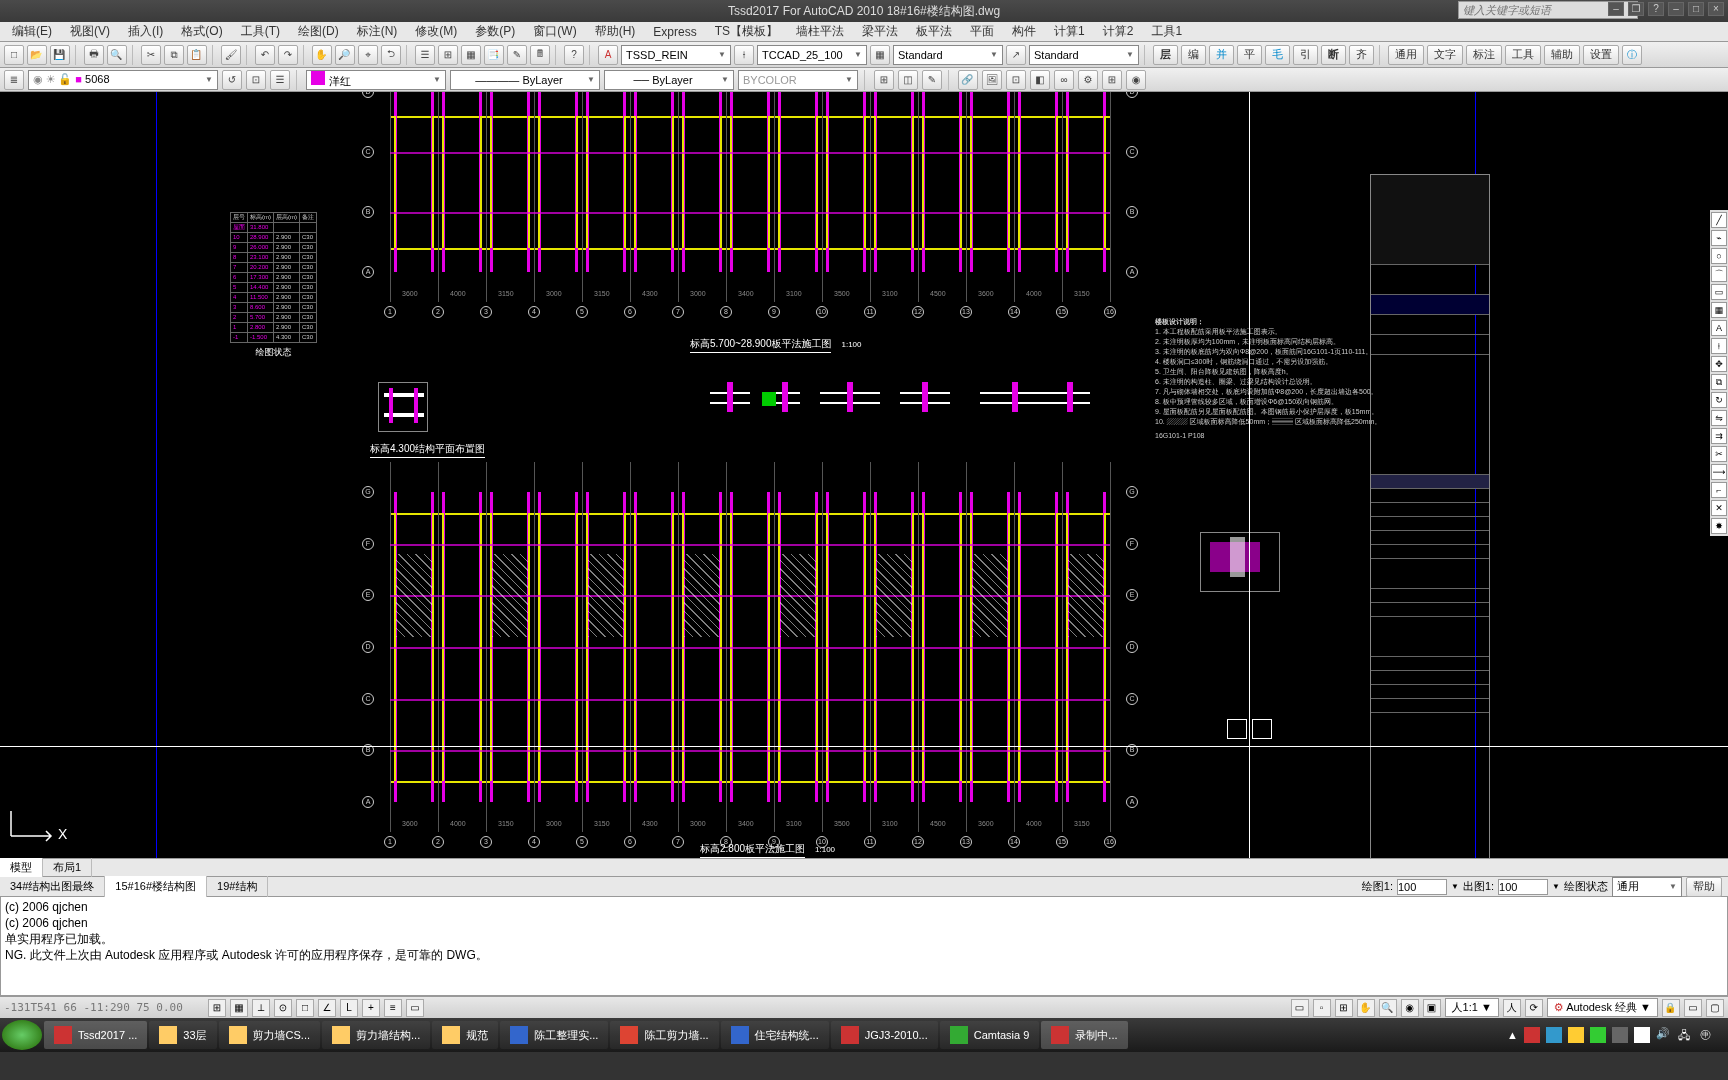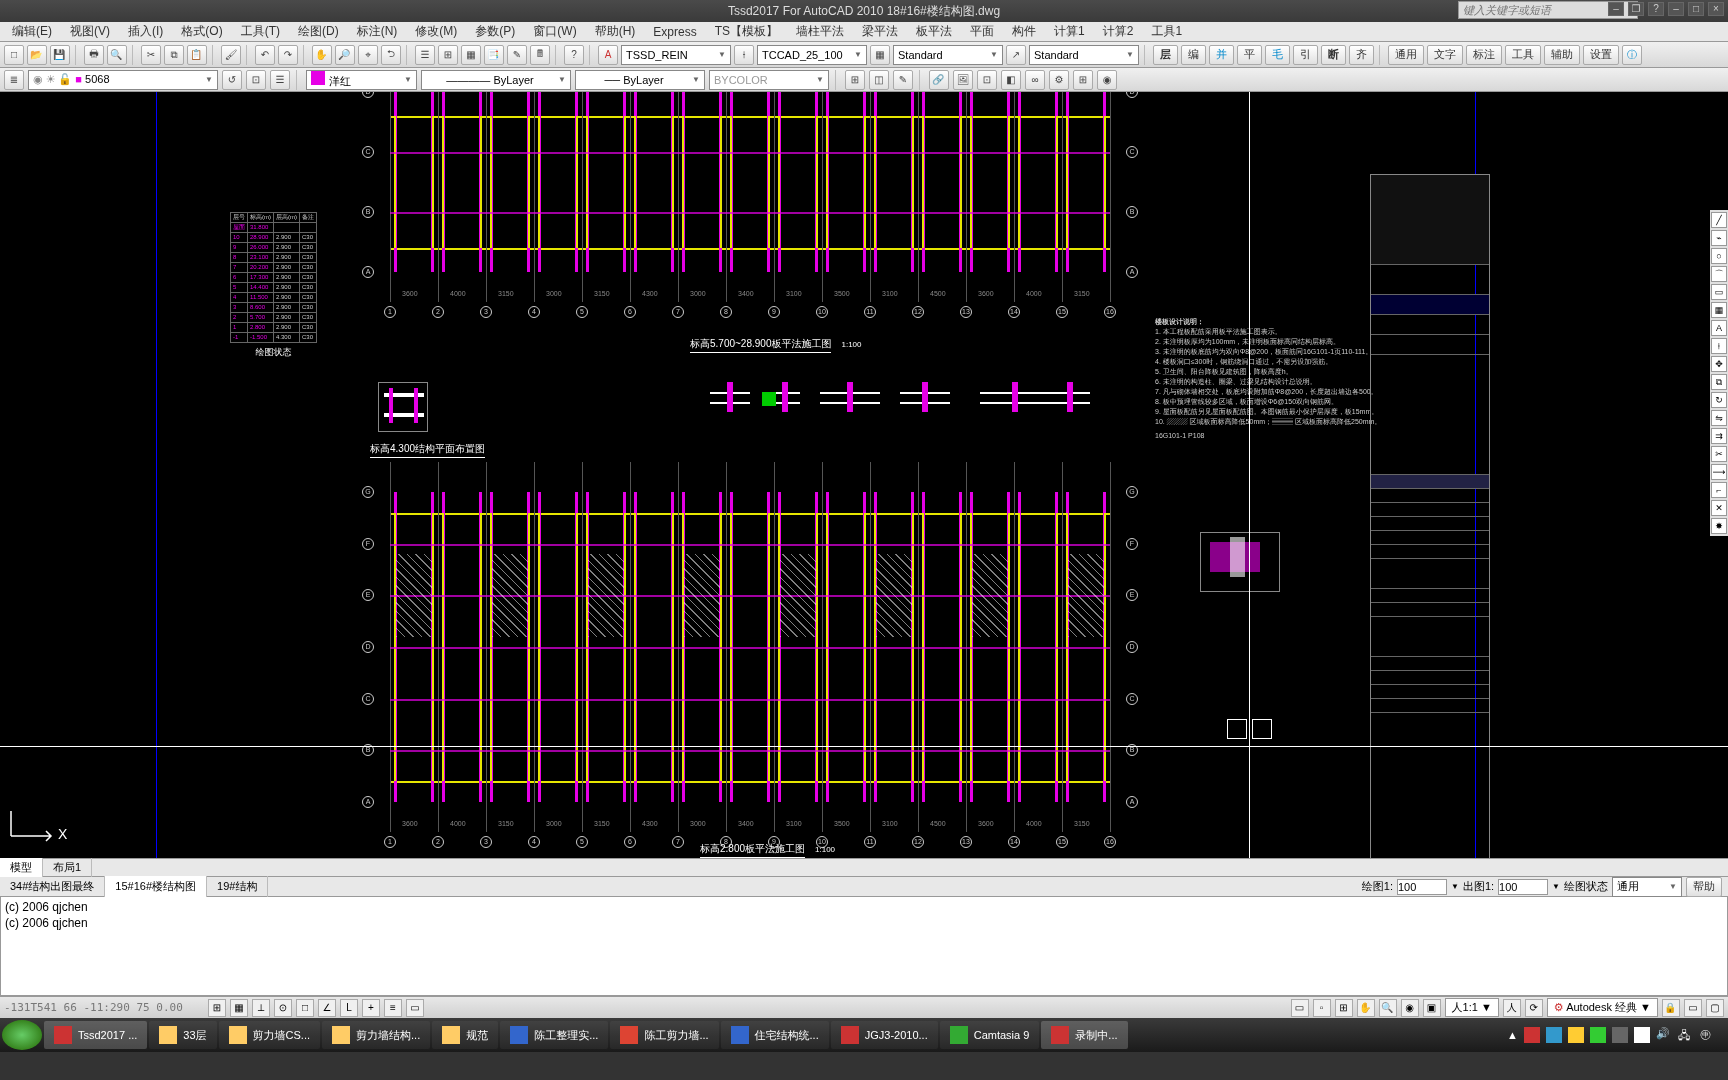--- a/index.html
+++ b/index.html
@@ -208,21 +208,21 @@
 <div class="layerrow">
   <div class="tb">≣</div>
   <div class="combo" style="width:190px">
     <span><span style="color:#888">◉ ☀ 🔓 </span><span style="color:#e600e6">■ </span><span>5068</span></span>
       <span class="arr">▼</span>
   </div>
   <div class="tb">↺</div>
   <div class="tb">⊡</div>
   <div class="tb">☰</div>
   <div class="tbsep"></div>
-  <div class="combo" style="width:111px">
+  <div class="combo" style="width:140px">
     <span><span class="swatch" style="background:#e600e6"></span><span>洋红</span></span>
       <span class="arr">▼</span>
   </div>
   <div class="combo" style="width:150px;justify-content:center">
     <span style="flex:1;text-align:center">———— <span>ByLayer</span></span>
       <span class="arr">▼</span>
   </div>
   <div class="combo" style="width:130px;justify-content:center">
     <span style="flex:1;text-align:center">── <span>ByLayer</span></span>
       <span class="arr">▼</span>
@@ -750,20 +750,22 @@
         <span class="arr">▼</span>
       </div>
     <div class="txtbtn">帮助</div>
   </div>
 </div>
 
 <div class="cmdlog">
   <div id="cmdlog-body">
       <div>(c) 2006 qjchen</div>
       <div>(c) 2006 qjchen</div>
+      <div>单实用程序已加载。</div>
+      <div>NG.    此文件上次由 Autodesk 应用程序或 Autodesk 许可的应用程序保存，是可靠的 DWG。</div>
     </div>
 </div>
 
 <div class="statusbar">
   <span class="coords">-131T541 66  -11:290 75  0.00</span>
   <div class="sb">⊞</div>
   <div class="sb">▦</div>
   <div class="sb">⟂</div>
   <div class="sb">⊙</div>
   <div class="sb">□</div>

